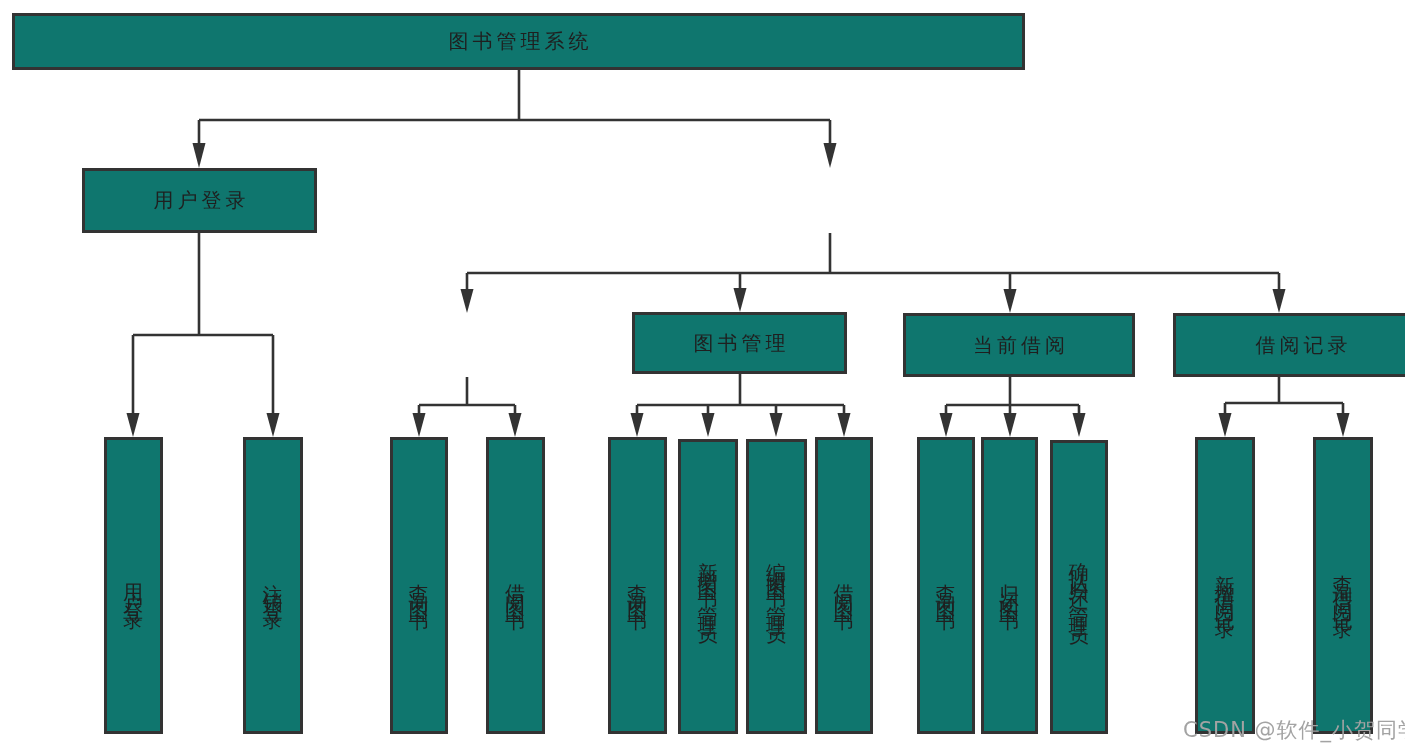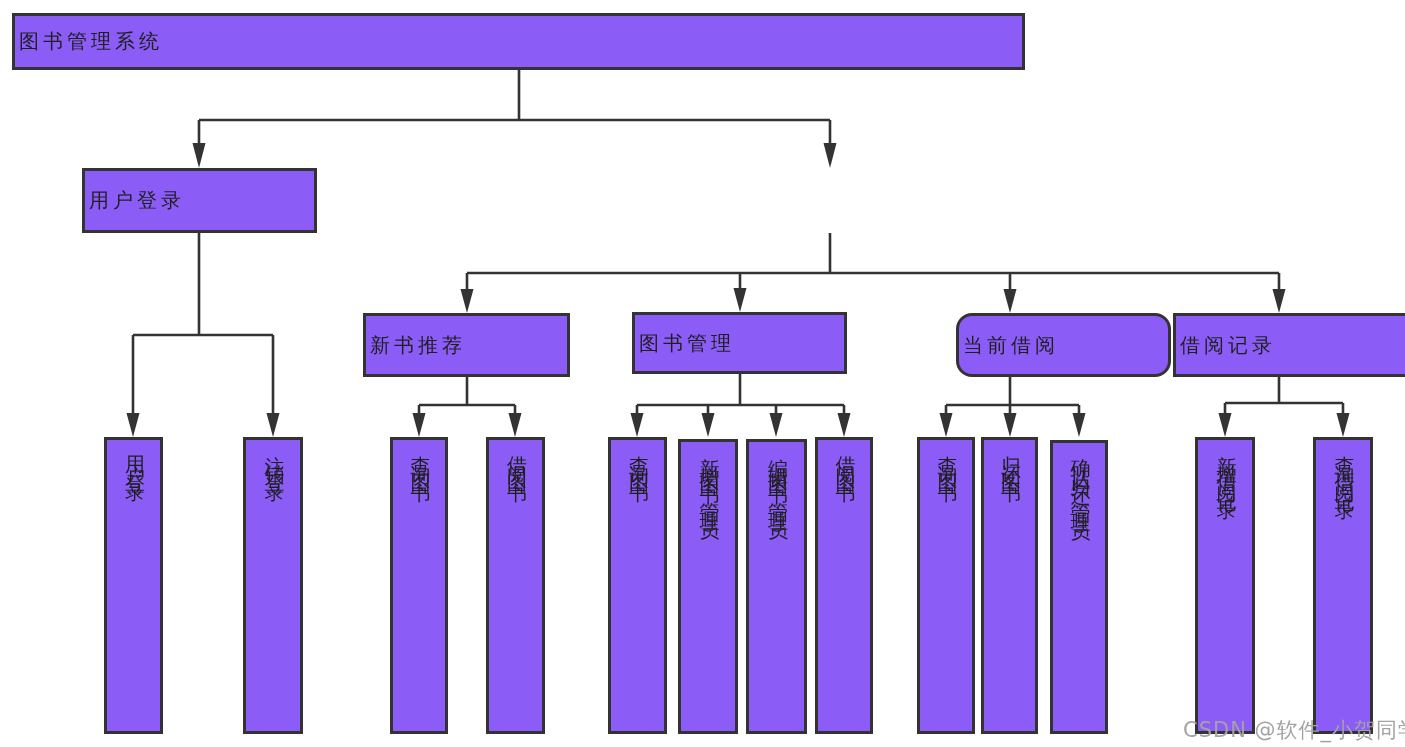--- a/index.html
+++ b/index.html
@@ -20,28 +20,27 @@
     position: absolute;
     left: 0;
     top: 0;
     width: 1405px;
     height: 747px;
     z-index: 1;
   }
   .node {
     position: absolute;
     box-sizing: border-box;
-    background: #8b5cf6;
+    background: #0f766e;
     border: 3px solid #333333;
     display: flex;
     align-items: center;
-    justify-content: flex-start;
+    justify-content: center;
     z-index: 2;
     text-align: center;
-    font-family: Liberation Mono, monospace;
   }
   .h-node {
     font-size: 20px;
     letter-spacing: 4px;
     text-indent: 4px; 
     white-space: nowrap;
   }
   .v-node {
     writing-mode: vertical-rl;
     text-orientation: mixed;
@@ -50,21 +49,21 @@
     line-height: 1;
   }
   
   .n-root        { left: 12px;  top: 13px;  width: 1013px; height: 57px; }
   
   .n-userlogin   { left: 82px;  top: 168px; width: 235px; height: 65px; }
   .n-bookmgmt    { left: 712px; top: 168px; width: 235px; height: 65px; }
   
   .n-newbook     { left: 363px; top: 313px; width: 207px; height: 64px; }
   .n-bookborrow  { left: 632px; top: 312px; width: 215px; height: 62px; }
-  .n-currborrow  { left: 956px; top: 313px; width: 215px; height: 64px; border-radius: 16px; }
+  .n-currborrow  { left: 903px; top: 313px; width: 232px; height: 64px; }
   .n-borrowrec   { left: 1173px;top: 313px; width: 257px; height: 64px; }
   
   .n-l-userlogin { left: 104px; top: 437px; width: 59px; height: 297px; }
   .n-l-logout    { left: 243px; top: 437px; width: 60px; height: 297px; }
   .n-l-nbquery   { left: 390px; top: 437px; width: 58px; height: 297px; }
   .n-l-nbborrow  { left: 486px; top: 437px; width: 59px; height: 297px; }
   .n-l-bbquery   { left: 608px; top: 437px; width: 59px; height: 297px; }
   .n-l-bbadd     { left: 678px; top: 439px; width: 60px; height: 295px; }
   .n-l-bbedit    { left: 746px; top: 439px; width: 61px; height: 295px; }
   .n-l-bbborrow  { left: 815px; top: 437px; width: 58px; height: 297px; }
@@ -134,23 +133,20 @@
   </svg>
 
   <div class="node h-node n-root">
     <span>图书管理系统</span>
   </div>
 
   <div class="node h-node n-userlogin">
     <span>用户登录</span>
   </div>
 
-  <div class="node h-node n-newbook">
-    <span>新书推荐</span>
-  </div>
   <div class="node h-node n-bookborrow">
     <span>图书管理</span>
   </div>
   <div class="node h-node n-currborrow">
     <span>当前借阅</span>
   </div>
   <div class="node h-node n-borrowrec">
     <span>借阅记录</span>
   </div>
 

